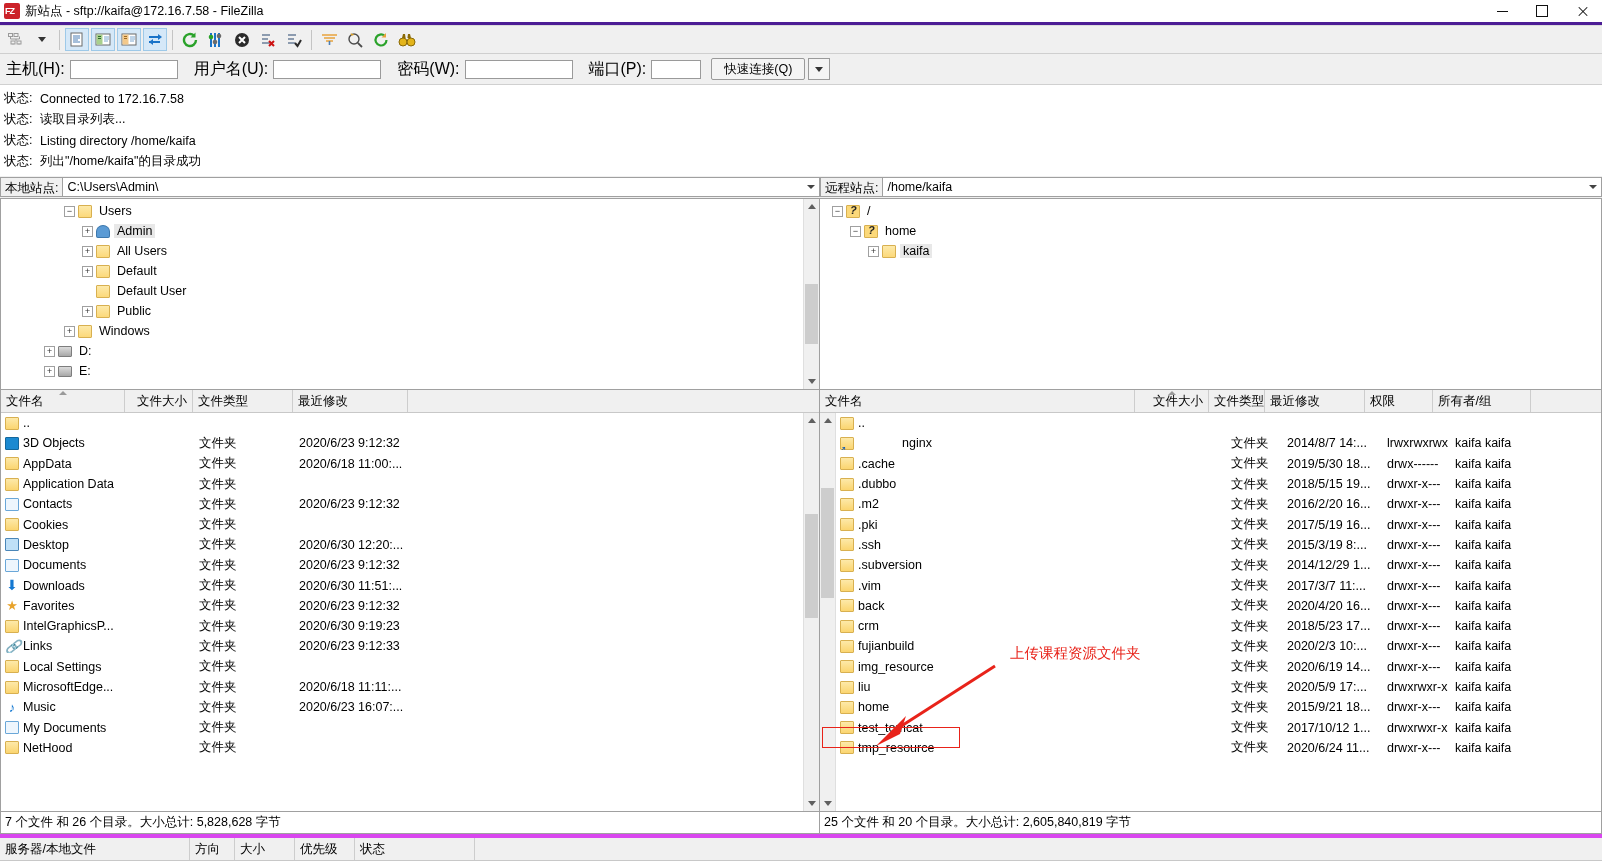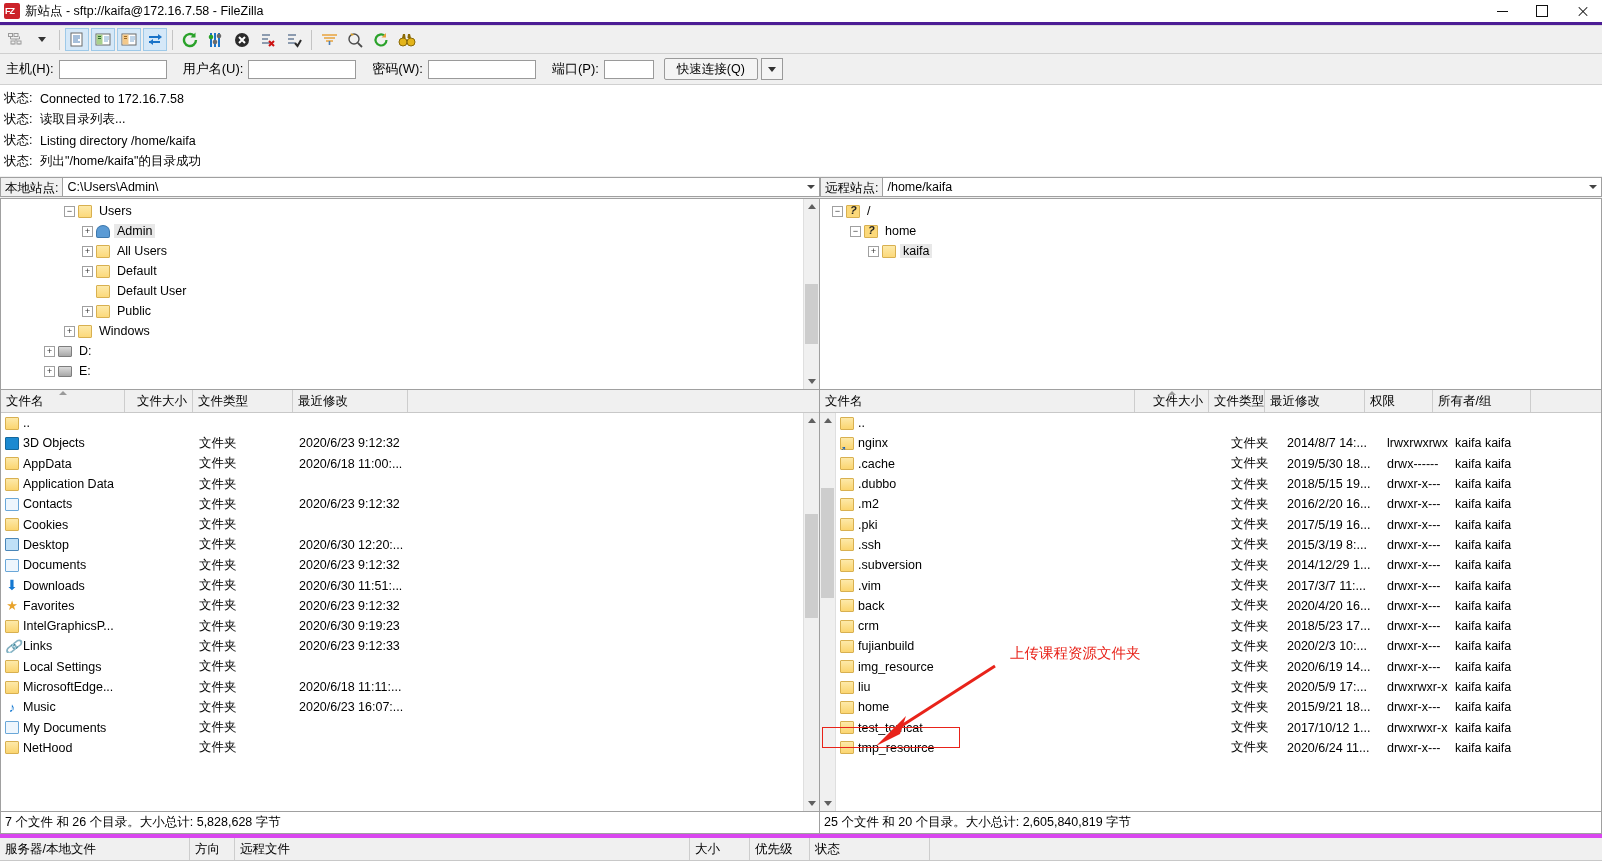--- a/index.html
+++ b/index.html
@@ -33,21 +33,21 @@
   
   .toolbar{height:27px;background:#f0f0f0;border-top:1px solid #dcdcdc;border-bottom:1px solid #cfcfcf;
            display:flex;align-items:center;padding-left:3px;flex:0 0 auto;}
   .tbtn{width:24px;height:23px;margin:0 1px;display:flex;align-items:center;justify-content:center;position:relative;}
   .tbtn.on{background:#d5e8f8;border:1px solid #9ec9e8;box-sizing:border-box;}
   .tsep{width:1px;height:20px;background:#c4c4c4;margin:0 4px;}
   .caret{width:0;height:0;border-left:4px solid transparent;border-right:4px solid transparent;border-top:5px solid #333;}
 
   
   .quickbar{height:30px;background:#f0f0f0;border-bottom:1px solid #d0d0d0;display:flex;align-items:center;padding-left:6px;flex:0 0 auto;}
-  .qlabel{font-size:13px;margin-right:5px;white-space:nowrap;color:#000;}
+  .qlabel{font-size:16px;margin-right:5px;white-space:nowrap;color:#000;}
   .qinput{height:19px;border:1px solid #9a9a9a;background:#fff;margin-right:16px;box-sizing:border-box;outline:none;font-size:12px;padding:0 3px;font-family:inherit;}
   .qbtn{height:22px;padding:0 12px;border:1px solid #9a9a9a;background:#f4f4f4;font-size:12.5px;border-radius:2px;margin-left:4px;font-family:inherit;color:#000;}
   .qdrop{width:22px;height:22px;border:1px solid #9a9a9a;background:#f4f4f4;margin-left:3px;display:flex;align-items:center;justify-content:center;box-sizing:border-box;}
 
   
   .logpane{height:88px;background:#ffffff;overflow:hidden;padding-top:3px;flex:0 0 auto;}
   .logrow{display:flex;height:21px;align-items:center;font-size:12.5px;}
   .logkey{width:36px;padding-left:4px;color:#000;flex:0 0 auto;}
   .logval{color:#000;}
 
@@ -639,21 +639,21 @@
                 <i class="ic folder"></i>
                 <span>..</span>
               </div>
               <div class="fcell" style="width: 74px; text-align: right;"></div>
               <div class="fcell" style="width: 56px;"></div>
               <div class="fcell" style="width: 100px;"></div>
               <div class="fcell" style="width: 68px;"></div>
               <div class="fcell" style="width: 110px;"></div>
             </div>
             <div class="frow">
-              <div class="fname" style="width: 315px;">
+              <div class="fname" style="width: 315px; gap: 44px;">
                 <i class="ic link"></i>
                 <span>nginx</span>
               </div>
               <div class="fcell" style="width: 74px; text-align: right;"></div>
               <div class="fcell" style="width: 56px;">文件夹</div>
               <div class="fcell" style="width: 100px;">2014/8/7 14:...</div>
               <div class="fcell" style="width: 68px;">lrwxrwxrwx</div>
               <div class="fcell" style="width: 110px;">kaifa kaifa</div>
             </div>
             <div class="frow">
@@ -835,21 +835,20 @@
 
   <div class="statrow">
     <div class="statcell" style="width:820px">7 个文件 和 26 个目录。大小总计: 5,828,628 字节</div>
     <div class="statcell" style="width:782px;border-left:none">25 个文件 和 20 个目录。大小总计: 2,605,840,819 字节</div>
   </div>
 
   <div class="queue">
     <div class="qhead">
       <div class="qhcell" style="width:190px">服务器/本地文件</div>
       <div class="qhcell" style="width:45px">方向</div>
-      <div class="qhcell" style="width:455px">远程文件</div>
       <div class="qhcell" style="width:60px">大小</div>
       <div class="qhcell" style="width:60px">优先级</div>
       <div class="qhcell" style="width:120px">状态</div>
       <div class="qhcell" style="flex:1 1 auto;border-right:none"></div>
     </div>
   </div>
 
 </div>
 
 </body></html>

